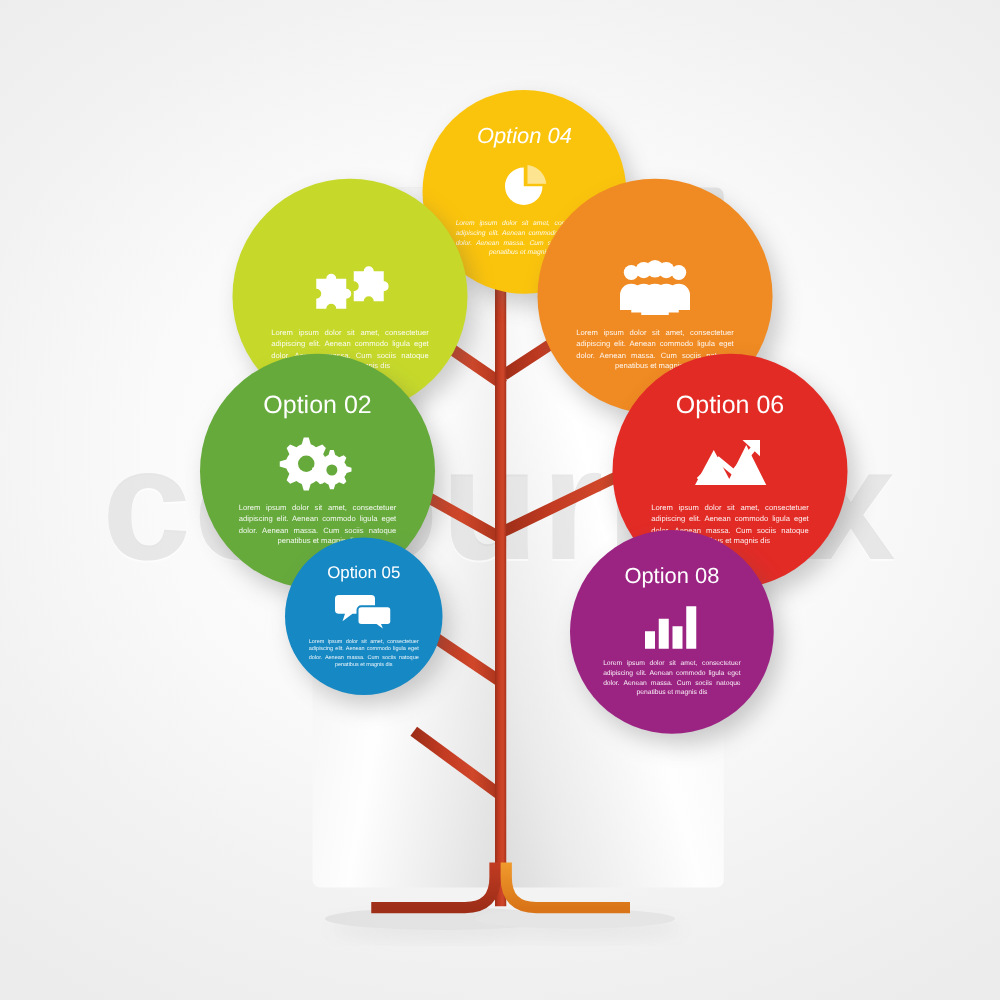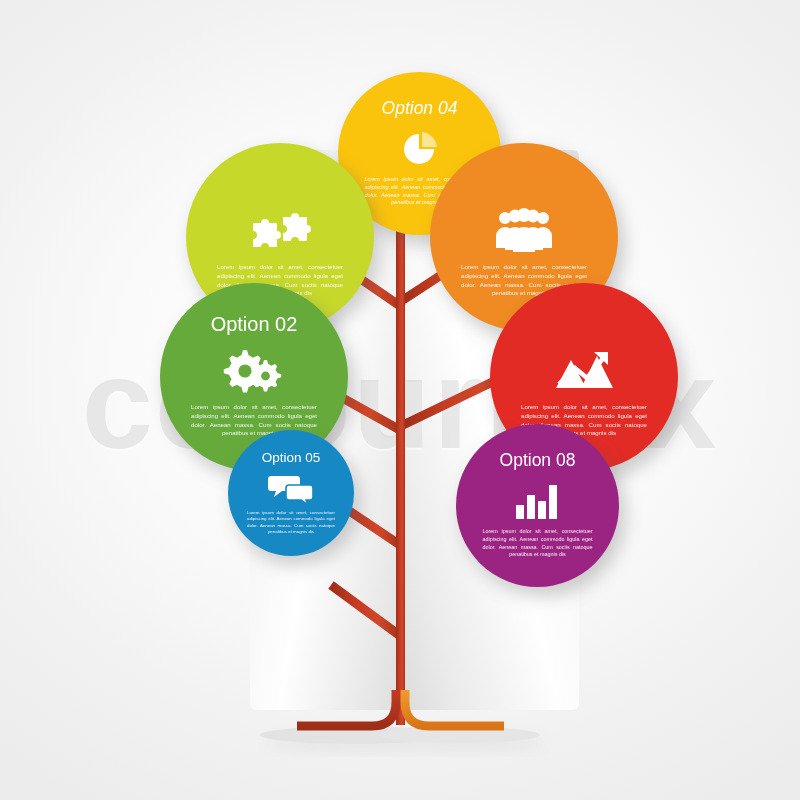--- a/index.html
+++ b/index.html
@@ -229,20 +229,21 @@
           <circle cx="23" cy="24" r="6.6" fill="#66AA3C"></circle>
           <path d="M49 17 l3 0 1.2 3.9 a10 10 0 0 1 3.1 1.8 l3.7-1.6 2.1 2.1 -1.6 3.7 a10 10 0 0 1 1.8 3.1 l3.9 1.2 0 3 -3.9 1.2 a10 10 0 0 1 -1.8 3.1 l1.6 3.7 -2.1 2.1 -3.7-1.6 a10 10 0 0 1 -3.1 1.8 l-1.2 3.9 -3 0 -1.2-3.9 a10 10 0 0 1 -3.1-1.8 l-3.7 1.6 -2.1-2.1 1.6-3.7 a10 10 0 0 1 -1.8-3.1 l-3.9-1.2 0-3 3.9-1.2 a10 10 0 0 1 1.8-3.1 l-1.6-3.7 2.1-2.1 3.7 1.6 a10 10 0 0 1 3.1-1.8 z" transform="translate(-7,-4)"></path>
           <circle cx="43.5" cy="29" r="4.4" fill="#66AA3C"></circle>
         </g>
       </svg>
     </div>
     <div class="body">Lorem ipsum dolor sit amet, consectetuer adipiscing elit. Aenean commodo ligula eget dolor. Aenean massa. Cum sociis natoque penatibus et magnis dis</div>
   </div>
 
   <div class="bubble sz-lg" id="opt06" style="background: rgb(227, 43, 38);">
+    <div class="title">Option 06</div>
     <div class="icon">
       <svg width="62" height="46" viewBox="0 0 62 46">
         <path d="M18 12 L33 40 L3 40 Z" fill="#ffffff"></path>
         <path d="M44 8 L60 40 L28 40 Z" fill="#ffffff"></path>
         <path d="M6 36 L22 20 L34 30 L52 8" stroke="#ffffff" stroke-width="4.5" fill="none" stroke-linejoin="miter"></path>
         <path d="M41 4 L55 4 L55 17 Z" fill="#ffffff"></path>
       </svg>
     </div>
     <div class="body">Lorem ipsum dolor sit amet, consectetuer adipiscing elit. Aenean commodo ligula eget dolor. Aenean massa. Cum sociis natoque penatibus et magnis dis</div>
   </div>

